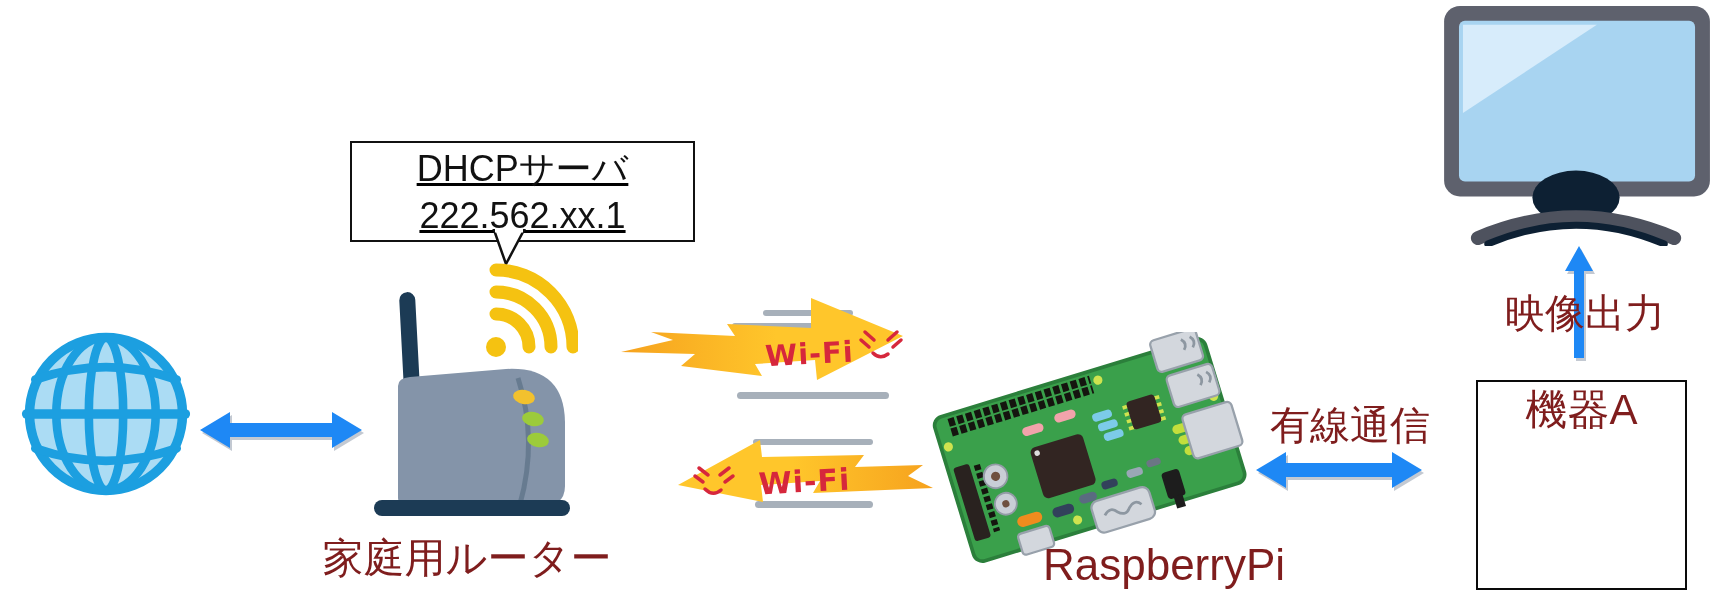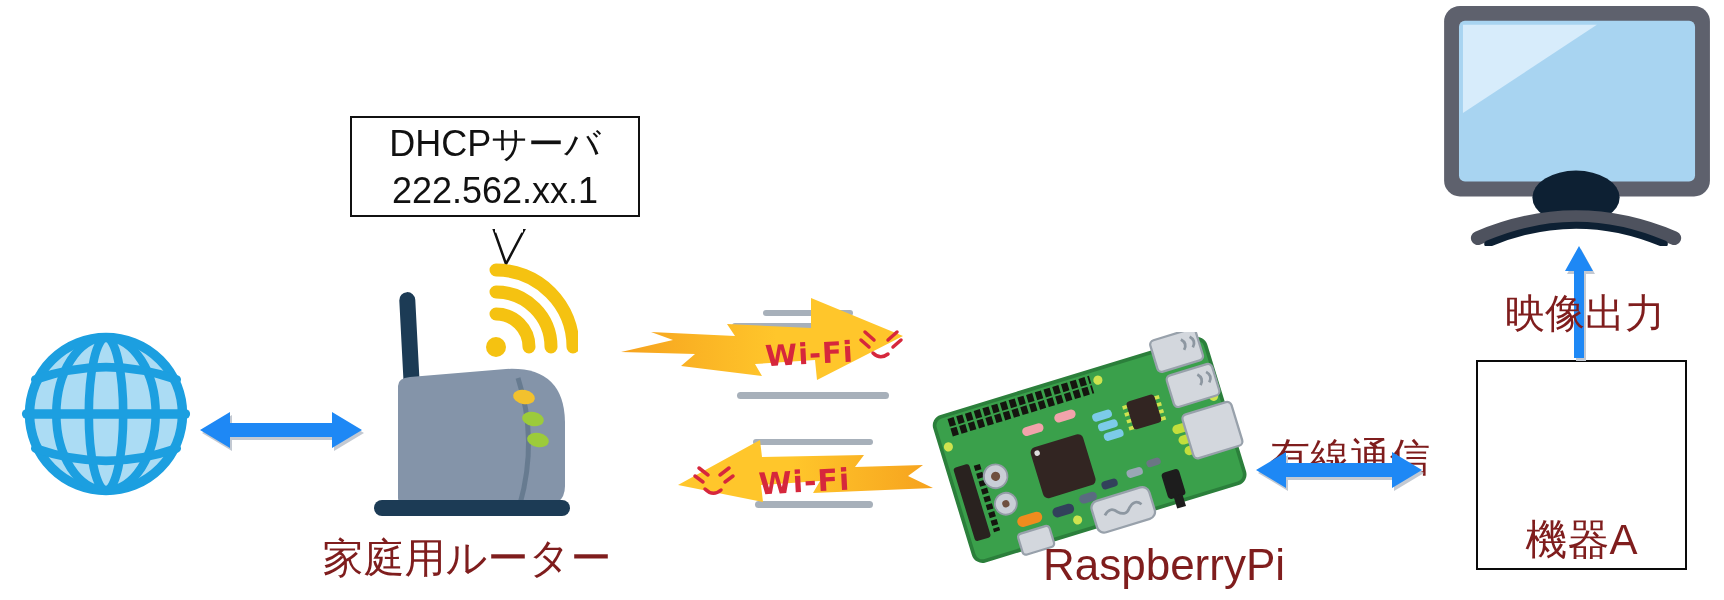--- a/index.html
+++ b/index.html
@@ -4,21 +4,21 @@
 <style>
   html,body{margin:0;padding:0;background:#ffffff;}
   .canvas{position:relative;width:1724px;height:600px;background:#ffffff;overflow:hidden;
           font-family:"Liberation Sans","DejaVu Sans",sans-serif;}
   .abs{position:absolute;}
   .label{color:#7f1d1d;text-align:center;white-space:nowrap;}
   .bubble{background:#fff;border:2.5px solid #111;box-sizing:border-box;
           display:flex;flex-direction:column;justify-content:center;align-items:center;}
   .bubble .bline{font-size:36px;line-height:47px;color:#111;}
   .devbox{background:#fff;border:2.5px solid #0a0a0a;box-sizing:border-box;
-          display:flex;align-items:flex-end;justify-content:center;}
+          display:flex;align-items:flex-start;justify-content:center;margin-top:20px;}
   .blue-shadow{filter:drop-shadow(2px 3px 0px #c3c9d2);}
   .wifi-text{font-family:"DejaVu Sans",sans-serif;font-weight:800;letter-spacing:1px;}
 </style>
 </head>
 <body>
 
 <div class="canvas">
 
   <svg class="abs" style="left:20px;top:328px;" width="172" height="172" viewBox="0 0 180 180">
     <circle cx="90" cy="90" r="80" fill="#ABDCF4" stroke="#1C9FE0" stroke-width="10"></circle>
@@ -26,21 +26,21 @@
     <ellipse cx="90" cy="90" rx="18" ry="80" fill="none" stroke="#1C9FE0" stroke-width="9"></ellipse>
     <line x1="7" y1="90" x2="173" y2="90" stroke="#1C9FE0" stroke-width="10" stroke-linecap="round"></line>
     <path d="M16,54 Q90,28 164,54" fill="none" stroke="#1C9FE0" stroke-width="9" stroke-linecap="round"></path>
     <path d="M16,126 Q90,152 164,126" fill="none" stroke="#1C9FE0" stroke-width="9" stroke-linecap="round"></path>
   </svg>
 
   <svg class="abs blue-shadow" style="left:200px;top:410px;" width="162" height="40" viewBox="0 0 162 40">
     <polygon points="0,20 30,2 30,13 132,13 132,2 162,20 132,38 132,27 30,27 30,38" fill="#1E88F5"></polygon>
   </svg>
 
-  <div class="bubble abs" style="left:350px;top:116px;width:290px;height:101px;">
+  <div class="bubble abs" style="left:350px;top:141px;width:345px;height:101px;text-decoration:underline;">
     <div class="bline">DHCPサーバ</div>
     <div class="bline">222.562.xx.1</div>
   </div>
   <svg class="abs" style="left:490px;top:229px;" width="40" height="38" viewBox="0 0 40 38">
     <polygon points="4,1 34,1 16,35" fill="#ffffff" stroke="#111" stroke-width="2.5"></polygon>
     <rect x="5" y="0" width="28" height="3.5" fill="#ffffff"></rect>
   </svg>
 
   <svg class="abs" style="left:368px;top:250px;" width="210" height="272" viewBox="0 0 210 272">
 
@@ -166,21 +166,21 @@
         <rect x="138" y="138" width="66" height="36" rx="8"></rect>
         <rect x="52" y="148" width="36" height="24" rx="4"></rect>
       </g>
       <path d="M150,156 q8,-8 14,0 q8,8 14,0 q8,-8 14,0" fill="none" stroke="#8D97A1" stroke-width="3"></path>
       <path d="M286,-4 q6,6 0,12 M296,-4 q6,6 0,12" fill="none" stroke="#8D97A1" stroke-width="3"></path>
       <path d="M292,38 q6,6 0,12 M302,38 q6,6 0,12" fill="none" stroke="#8D97A1" stroke-width="3"></path>
     </g>
   </svg>
   <div class="label abs" style="left:1019px;top:540px;width:290px;font-size:44px;font-weight:500;">RaspberryPi</div>
 
-  <div class="label abs" style="left:1262px;top:398px;width:176px;font-size:40px;margin-top:32px;">有線通信</div>
+  <div class="label abs" style="left:1262px;top:398px;width:176px;font-size:40px;">有線通信</div>
   <svg class="abs blue-shadow" style="left:1256px;top:450px;" width="166" height="40" viewBox="0 0 166 40">
     <polygon points="0,20 30,2 30,13 136,13 136,2 166,20 136,38 136,27 30,27 30,38" fill="#1E88F5"></polygon>
   </svg>
 
   <div class="devbox abs" style="left:1476px;top:360px;width:211px;height:210px;">
     <span class="label" style="font-size:42px;">機器A</span>
   </div>
 
   <svg class="abs blue-shadow" style="left:1564px;top:246px;" width="30" height="112" viewBox="0 0 30 112">
     <polygon points="15,0 29,25 20,25 20,112 10,112 10,25 1,25" fill="#1E88F5"></polygon>

